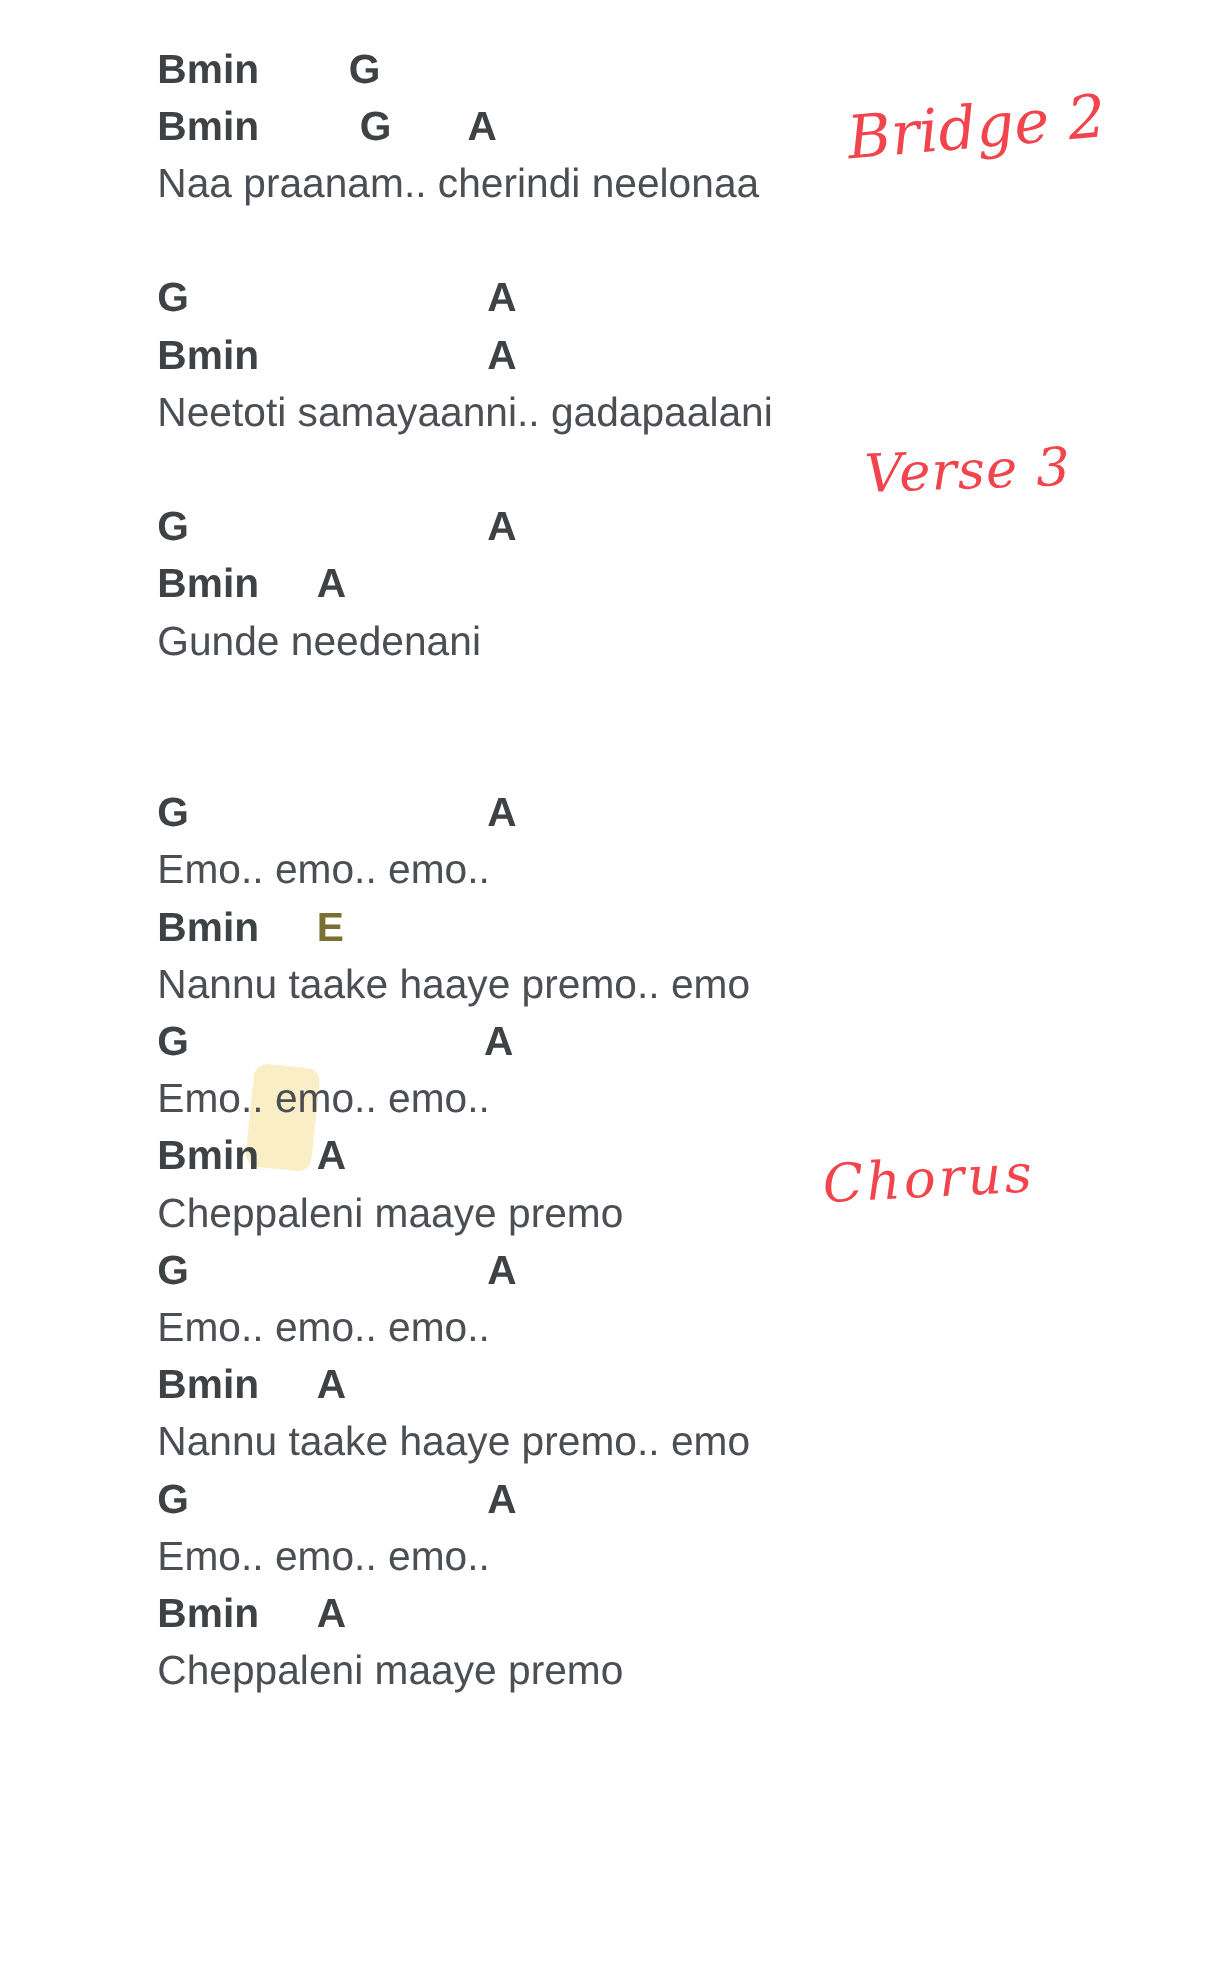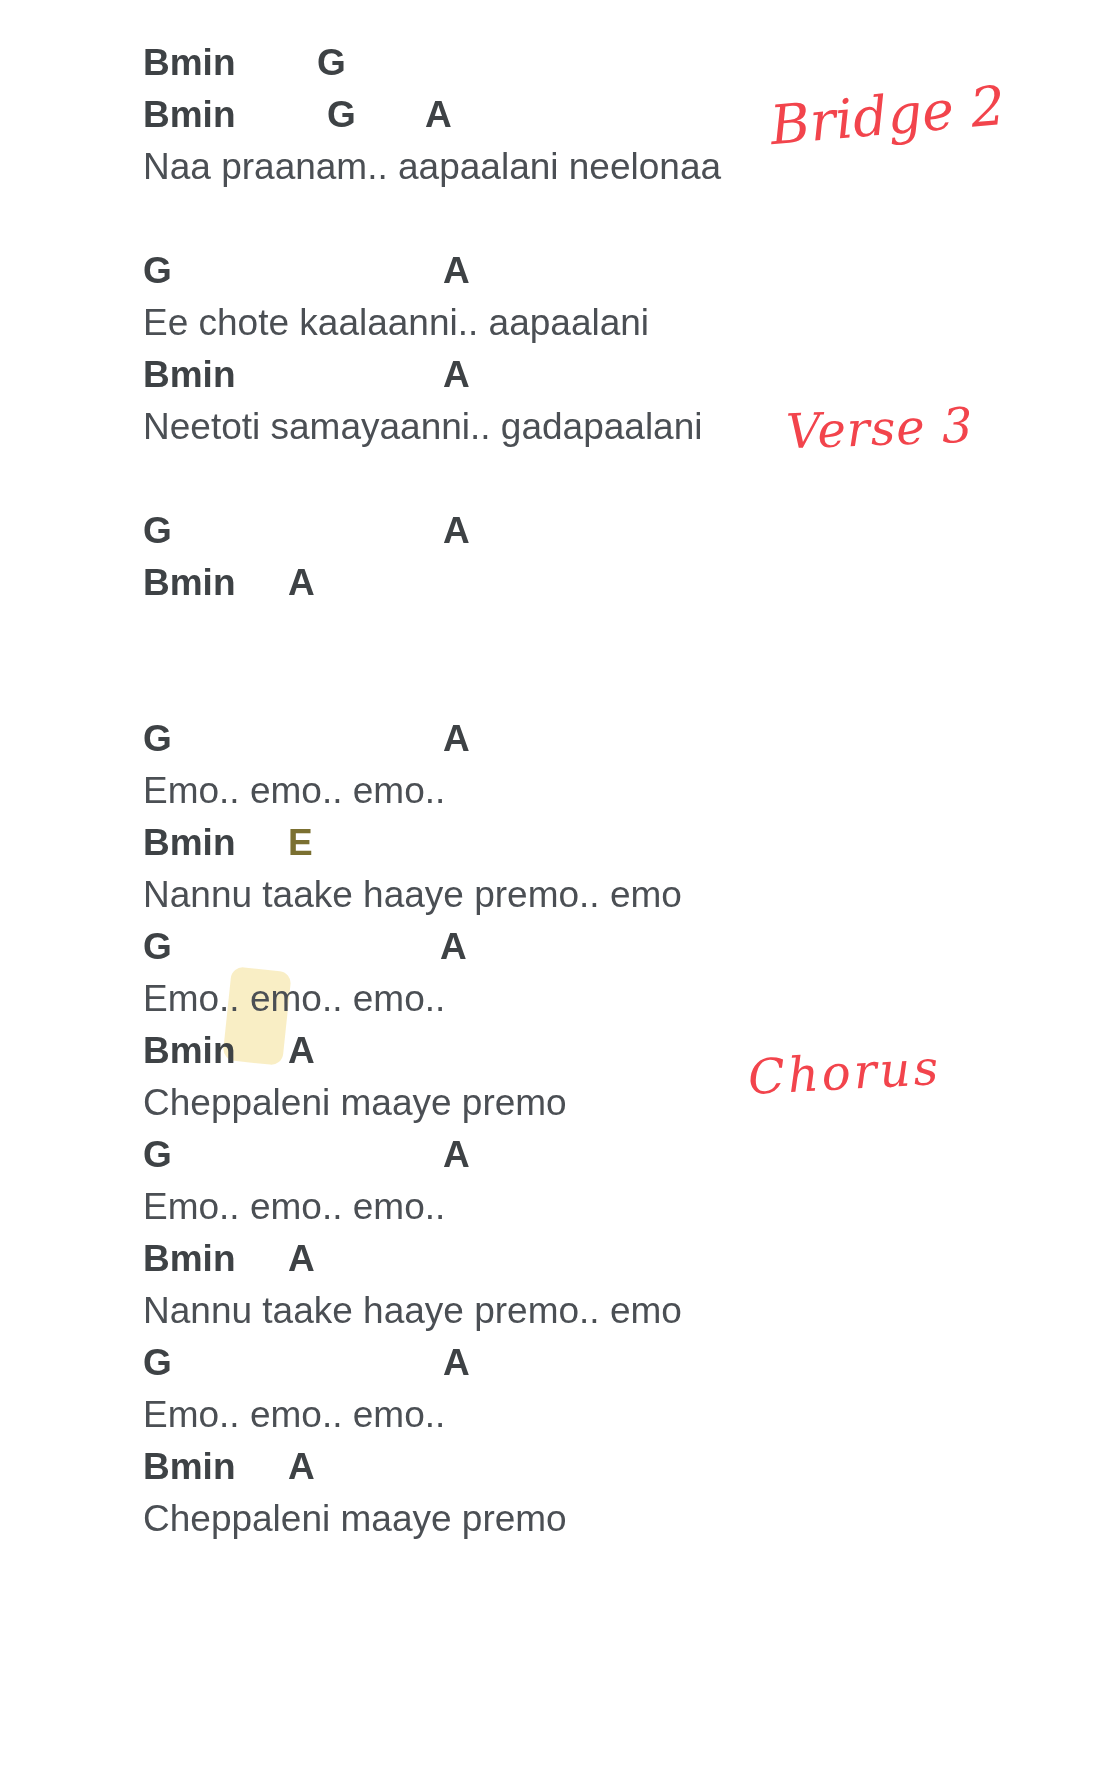--- a/index.html
+++ b/index.html
@@ -35,33 +35,33 @@
 </style>
 </head>
 <body>
 
 <div class="page">
   <div class="highlighter"></div>
   <div class="sheet" id="sheet">
       <div>
         <div class="line chords"><span class="chord" style="left: 0px;">Bmin</span><span class="chord" style="left: 174px;">G</span></div>
         <div class="line chords"><span class="chord" style="left: 0px;">Bmin</span><span class="chord" style="left: 184px;">G</span><span class="chord" style="left: 282px;">A</span></div>
-        <div class="line lyric">Naa praanam.. aapaalani neelonaa</div>
+        <div class="line lyric">Naa praanam.. cherindi neelonaa</div>
       </div>
       <div class="line spacer"></div>
       <div>
         <div class="line chords"><span class="chord" style="left: 0px;">G</span><span class="chord" style="left: 300px;">A</span></div>
-        <div class="line lyric">Ee chote kaalaanni.. aapaalani</div>
         <div class="line chords"><span class="chord" style="left: 0px;">Bmin</span><span class="chord" style="left: 300px;">A</span></div>
         <div class="line lyric">Neetoti samayaanni.. gadapaalani</div>
       </div>
       <div class="line spacer"></div>
       <div>
         <div class="line chords"><span class="chord" style="left: 0px;">G</span><span class="chord" style="left: 300px;">A</span></div>
         <div class="line chords"><span class="chord" style="left: 0px;">Bmin</span><span class="chord" style="left: 145px;">A</span></div>
+        <div class="line lyric">Gunde needenani</div>
       </div>
       <div class="line spacer"></div>
       <div class="line spacer"></div>
       <div>
         <div class="line chords"><span class="chord" style="left: 0px;">G</span><span class="chord" style="left: 300px;">A</span></div>
         <div class="line lyric">Emo.. emo.. emo..</div>
         <div class="line chords"><span class="chord" style="left: 0px;">Bmin</span><span class="chord chord--highlighted" style="left: 145px;">E</span></div>
         <div class="line lyric">Nannu taake haaye premo.. emo</div>
         <div class="line chords"><span class="chord" style="left: 0px;">G</span><span class="chord" style="left: 297px;">A</span></div>
         <div class="line lyric">Emo.. emo.. emo..</div>

